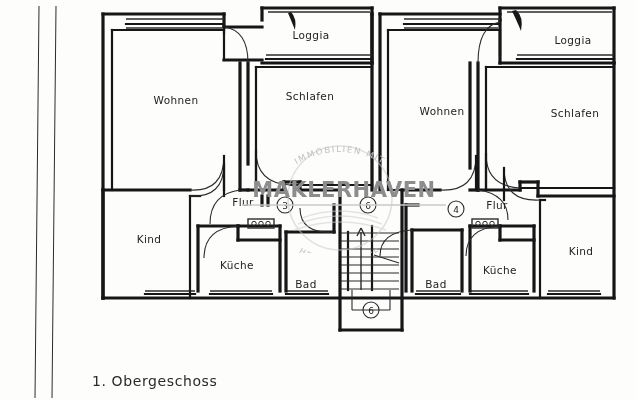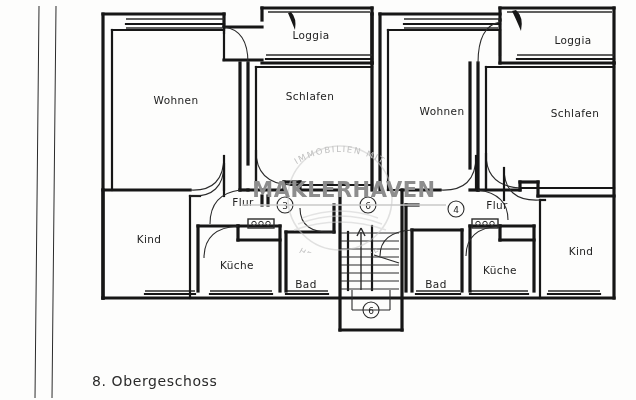--- a/index.html
+++ b/index.html
@@ -308,15 +308,15 @@
     <text font-family="DejaVu Sans, sans-serif" font-size="8" fill="#c0c0c0" letter-spacing="1.5">
       <textPath href="#arcBot" startOffset="50%" text-anchor="middle">HERZ &amp; CHARME</textPath>
     </text>
   </svg>
 
   <svg class="wm" style="left:234px;top:178px;width:220px;height:34px;" viewBox="0 0 220 34">
     <text x="110" y="19" text-anchor="middle" font-family="DejaVu Sans, sans-serif" font-size="21" font-weight="bold" fill="#8d8d8d" letter-spacing="0.5">MAKLERHAVEN</text>
     <path d="M8 27 L212 27" stroke="#c9c9c9" stroke-width="1.5" fill="none"></path>
   </svg>
 
-  <div class="caption">8.  Obergeschoss</div>
+  <div class="caption">1.  Obergeschoss</div>
 
 </div>
 
 </body></html>

